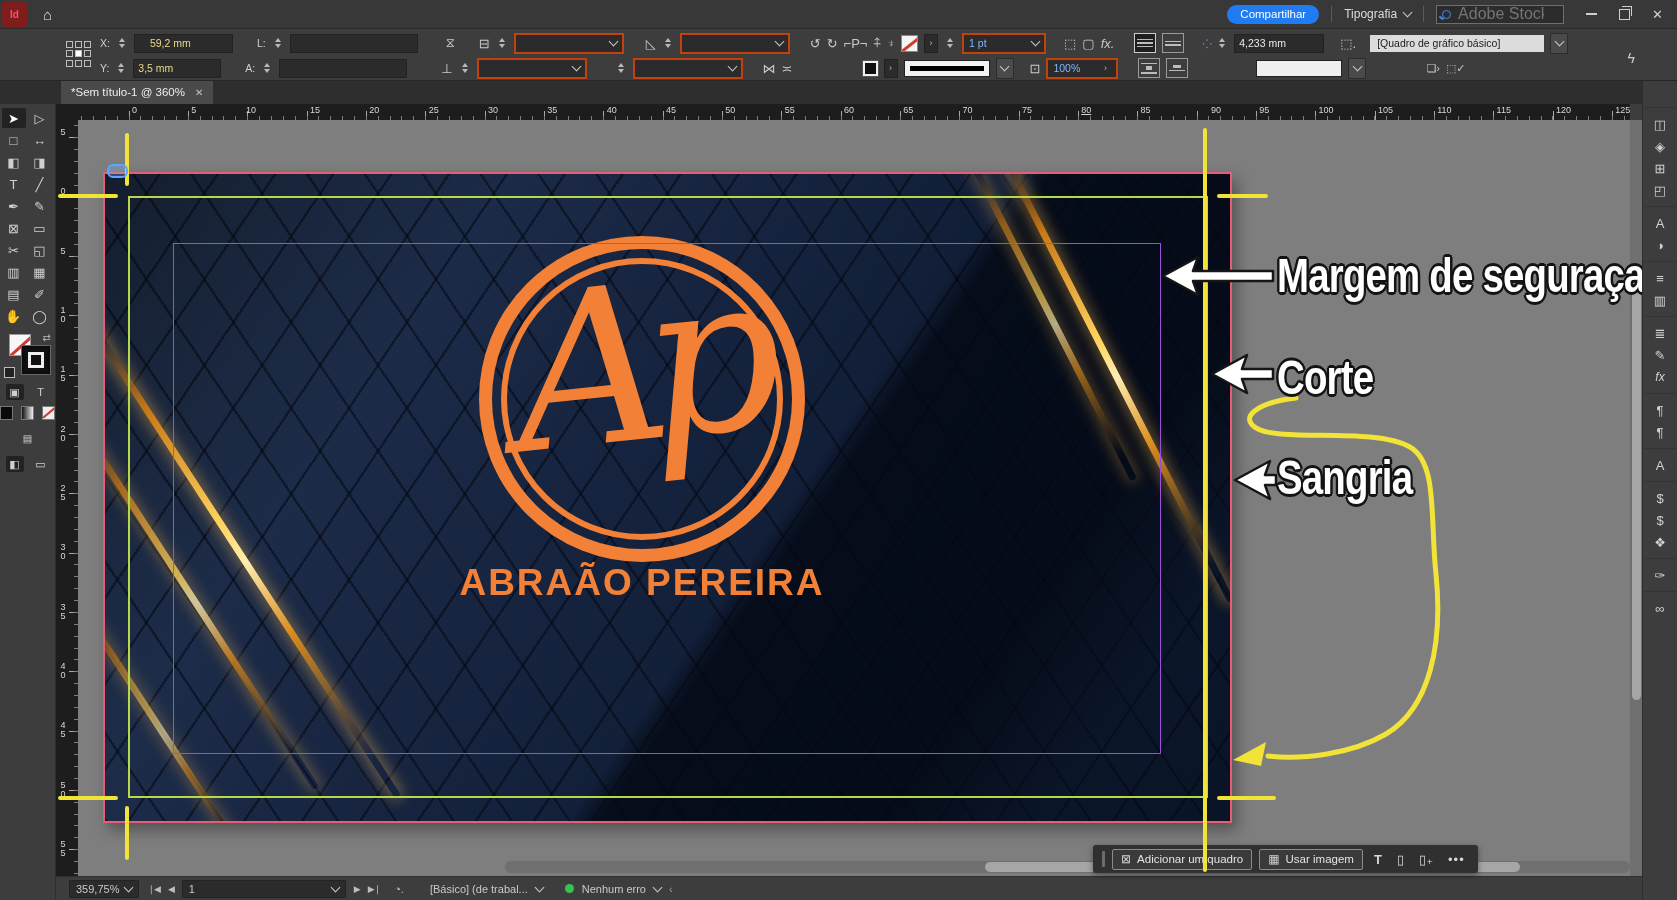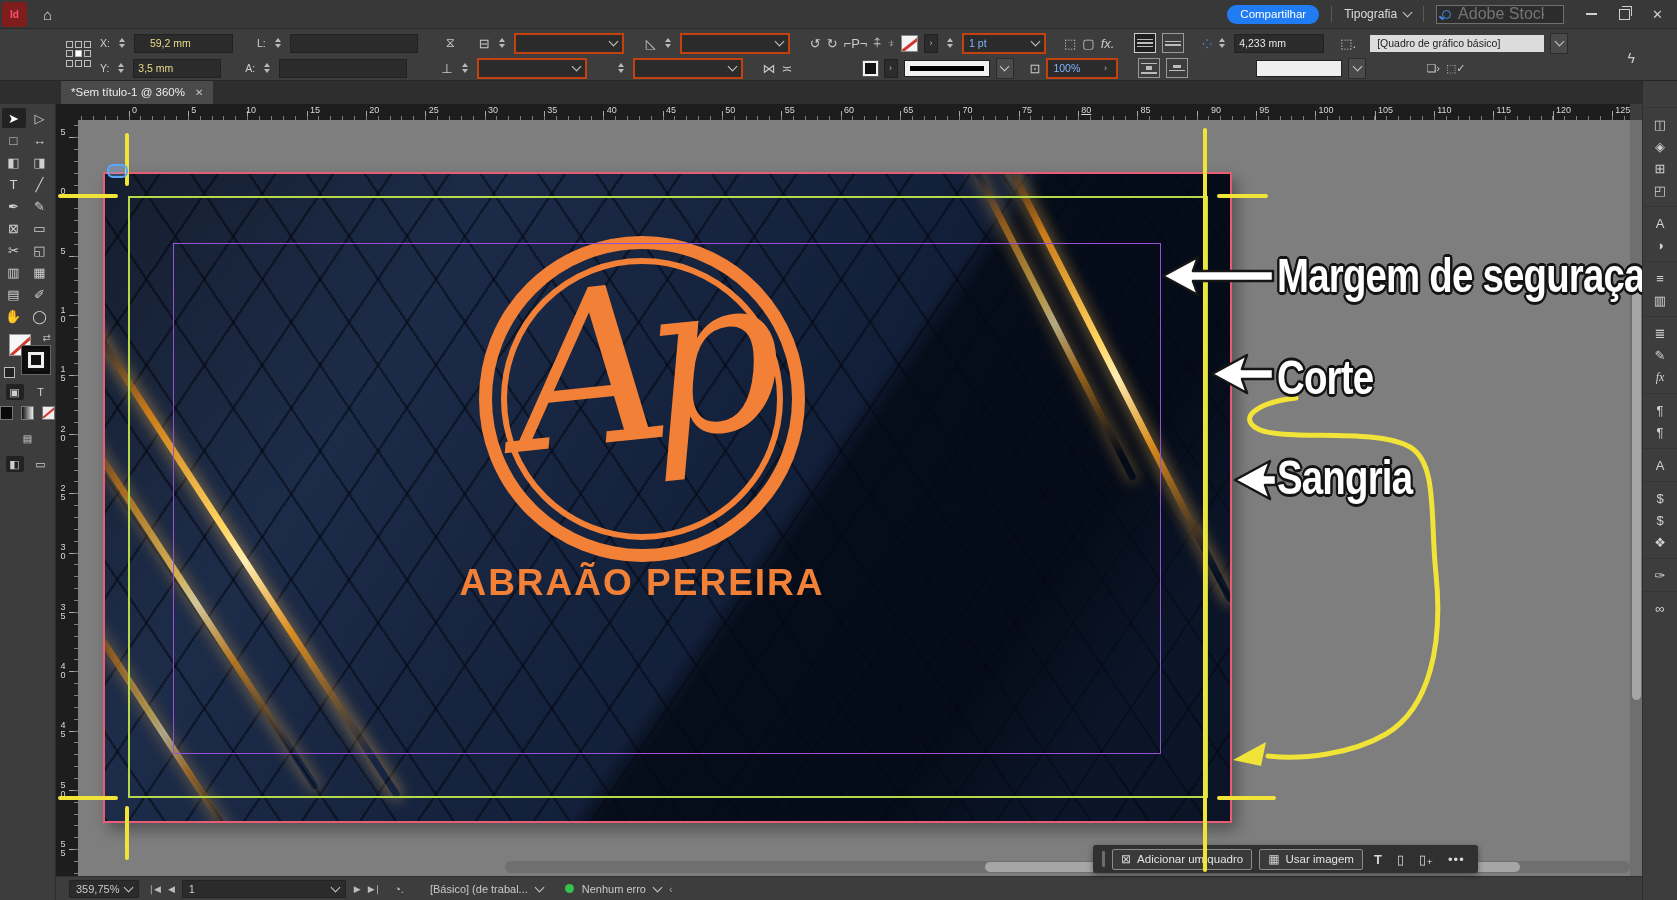--- a/index.html
+++ b/index.html
@@ -190,21 +190,21 @@
   
   .dock{position:absolute;right:0;top:28px;width:34px;bottom:0;background:#3d3d3d;
         border-left:1px solid #2e2e2e;z-index:50;}
   .dock-top{height:52px;display:flex;flex-direction:column;align-items:center;justify-content:center;gap:9px;
             border-bottom:1px solid #2e2e2e;color:#cfcfcf;}
   .dock-strip{margin-top:26px;display:flex;flex-direction:column;align-items:center;}
   .dock-group{display:flex;flex-direction:column;align-items:center;padding:5px 0;border-top:1px solid #343434;
               width:100%;}
   .dock-ic{width:26px;height:22px;display:flex;align-items:center;justify-content:center;font-size:13px;
            color:#d2d2d2;border-radius:2px;}
-  .dock-ic.fx{font-style:italic;font-family:Liberation Serif, serif;font-size:12px;}
+  .dock-ic.fx{font-style:italic;font-family:Liberation Sans, sans-serif;font-size:12px;}
   .bolt{position:absolute;right:42px;top:50px;color:#c9c9c9;font-size:14px;z-index:56;}
 </style>
 </head>
 <body>
 
 <div id="app" class="noselect">
 
   <div class="menubar">
     <div class="app-icon">Id</div>
     <div class="home-icon">⌂</div>

